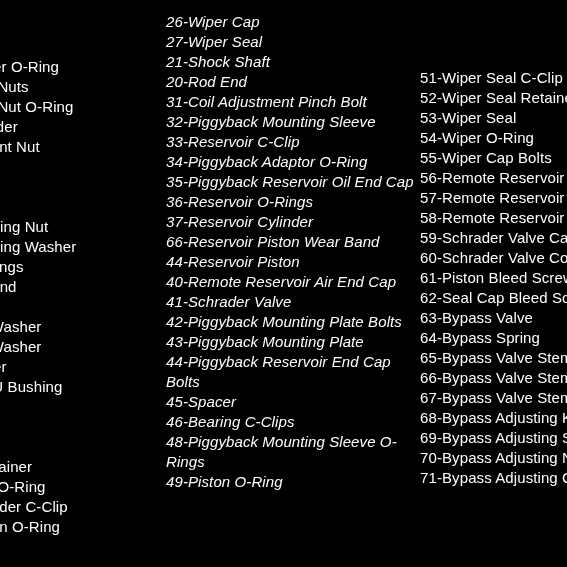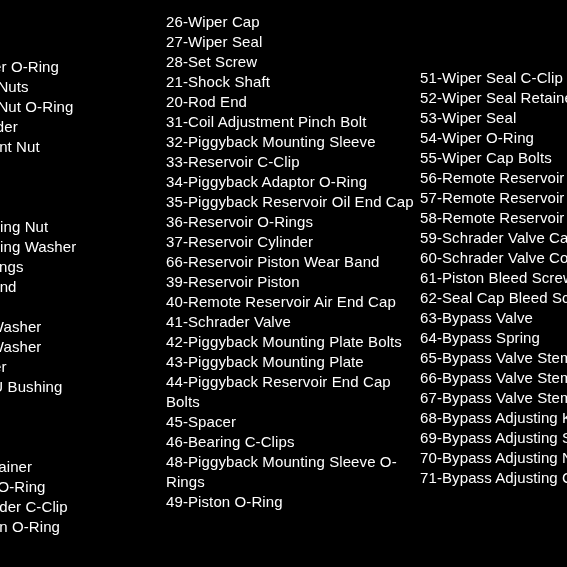--- a/index.html
+++ b/index.html
@@ -35,20 +35,21 @@
   #legend-column-left {
     left: -104px;
     top: 57px;
     width: 250px;
   }
   
   #legend-column-middle {
     left: 166px;
     top: 12px;
     width: 252px;
+    font-style: italic;
   }
   
   #legend-column-right {
     left: 420px;
     top: 68px;
     width: 230px;
   }
   .legend-item {
     display: block;
     margin: 0;
@@ -89,32 +90,31 @@
       <div class="legend-item blank"></div>
       <div class="legend-item">Wiper Seal Retainer</div>
       <div class="legend-item">Reservoir Cap O-Ring</div>
       <div class="legend-item">Reservoir Cylinder C-Clip</div>
       <div class="legend-item">Reservoir Piston O-Ring</div>
     </div>
 
   <div class="legend-column" id="legend-column-middle">
       <div class="legend-item">26-Wiper Cap</div>
       <div class="legend-item">27-Wiper Seal</div>
-      <div class="legend-item">28-Set Screw</div>
       <div class="legend-item">21-Shock Shaft</div>
       <div class="legend-item">20-Rod End</div>
       <div class="legend-item">31-Coil Adjustment Pinch Bolt</div>
       <div class="legend-item">32-Piggyback Mounting Sleeve</div>
       <div class="legend-item">33-Reservoir C-Clip</div>
       <div class="legend-item">34-Piggyback Adaptor O-Ring</div>
       <div class="legend-item">35-Piggyback Reservoir Oil End Cap</div>
       <div class="legend-item">36-Reservoir O-Rings</div>
       <div class="legend-item">37-Reservoir Cylinder</div>
       <div class="legend-item">66-Reservoir Piston Wear Band</div>
-      <div class="legend-item">39-Reservoir Piston</div>
+      <div class="legend-item">44-Reservoir Piston</div>
       <div class="legend-item">40-Remote Reservoir Air End Cap</div>
       <div class="legend-item">41-Schrader Valve</div>
       <div class="legend-item">42-Piggyback Mounting Plate Bolts</div>
       <div class="legend-item">43-Piggyback Mounting Plate</div>
       <div class="legend-item">44-Piggyback Reservoir End Cap Bolts</div>
       <div class="legend-item">45-Spacer</div>
       <div class="legend-item">46-Bearing C-Clips</div>
       <div class="legend-item">48-Piggyback Mounting Sleeve O-Rings</div>
       <div class="legend-item">49-Piston O-Ring</div>
     </div>

